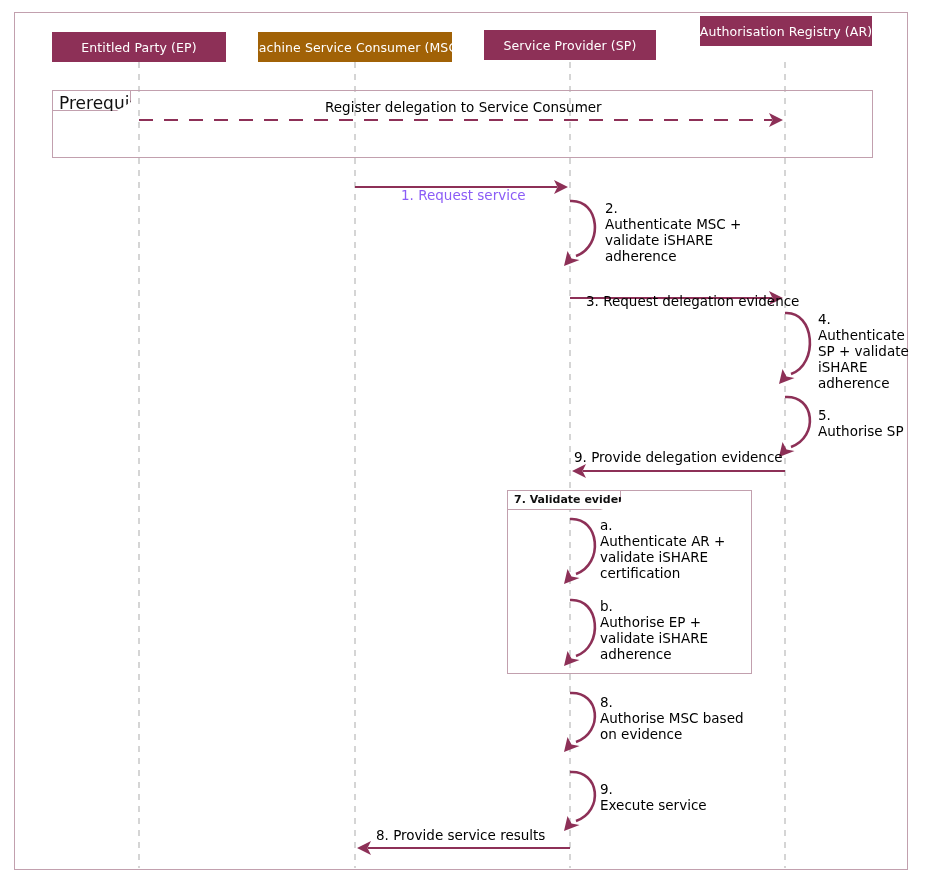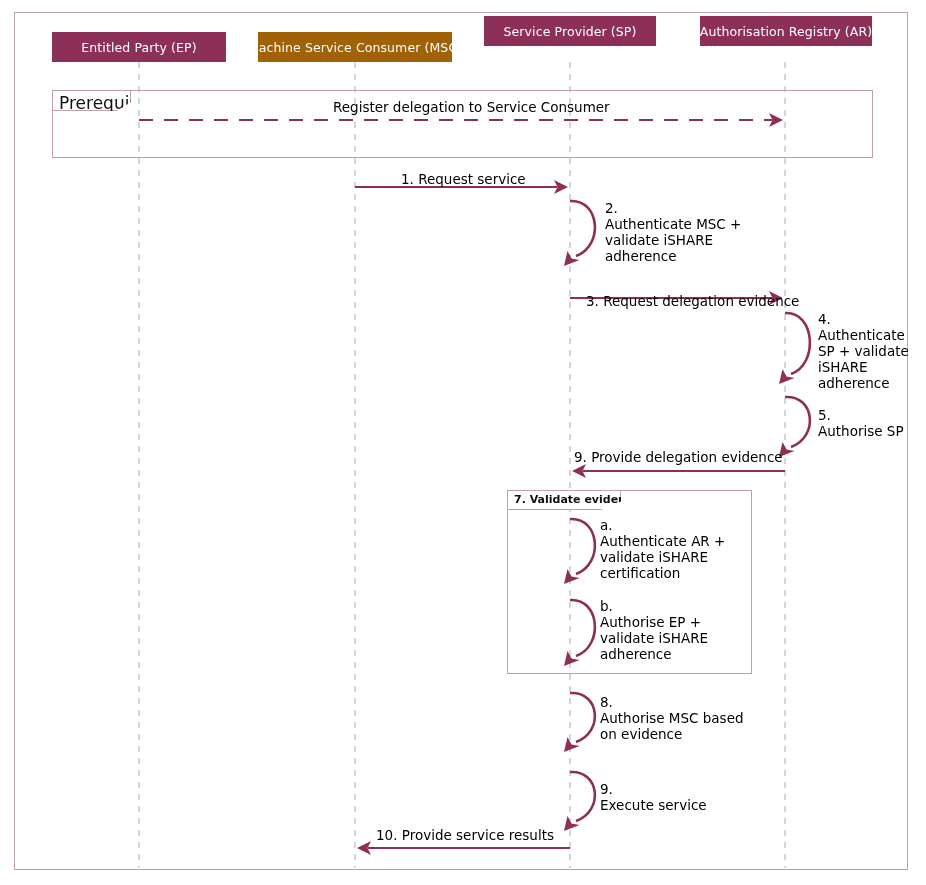--- a/index.html
+++ b/index.html
@@ -151,40 +151,40 @@
       </g>
     </svg>
 
   <div id="participants-host">
       <div class="participant" style="left: 52px; top: 32px; width: 174px; background: rgb(141, 48, 87); color: rgb(255, 255, 255);">
         <span>Entitled Party (EP)</span>
       </div>
       <div class="participant" style="left: 258px; top: 32px; width: 194px; background: #a16207; color: rgb(255, 255, 255);">
         <span>Machine Service Consumer (MSC)</span>
       </div>
-      <div class="participant" style="left: 484px; top: 16px; width: 172px; background: rgb(141, 48, 87); color: rgb(255, 255, 255);">
+      <div class="participant" style="left: 484px; top: 30px; width: 172px; background: rgb(141, 48, 87); color: rgb(255, 255, 255);">
         <span>Service Provider (SP)</span>
       </div>
       <div class="participant" style="left: 700px; top: 16px; width: 172px; background: rgb(141, 48, 87); color: rgb(255, 255, 255);">
         <span>Authorisation Registry (AR)</span>
       </div>
     </div>
 
   <div id="fragments-host">
       <div class="fragment" style="left: 52px; top: 90px; width: 821px; height: 68px; border-color: rgb(194, 160, 174);">
         <div class="fragment-label" style="width: 78px; height: 20px; border-color: rgb(194, 160, 174); clip-path: polygon(0px 0px, 100% 0px, 100% 55%, 82% 100%, 0px 100%);">Prerequisite</div>
       </div>
       <div class="fragment" style="left: 507px; top: 490px; width: 245px; height: 184px; border-color: rgb(194, 160, 174);">
         <div class="fragment-label small" style="width: 113px; height: 19px; border-color: rgb(194, 160, 174); clip-path: polygon(0px 0px, 100% 0px, 100% 55%, 82% 100%, 0px 100%);">7. Validate evidence</div>
       </div>
     </div>
 
   <div id="labels-host">
-      <div class="msg-label" style="left: 325px; top: 100px; color: rgb(0, 0, 0); margin-left: 8px;">Register delegation to Service Consumer</div>
-      <div class="msg-label" style="left: 401px; top: 172px; color: #000000;">1. Request service</div>
+      <div class="msg-label" style="left: 325px; top: 100px; color: rgb(0, 0, 0);">Register delegation to Service Consumer</div>
+      <div class="msg-label" style="left: 401px; top: 188px; color: #8b5cf6;">1. Request service</div>
       <div class="self-label" style="left: 605px; top: 200px; color: rgb(0, 0, 0);">2.
 Authenticate MSC +
 validate iSHARE
 adherence</div>
       <div class="msg-label" style="left: 586px; top: 294px; color: rgb(0, 0, 0);">3. Request delegation evidence</div>
       <div class="self-label" style="left: 818px; top: 311px; color: rgb(0, 0, 0);">4.
 Authenticate
 SP + validate
 iSHARE
 adherence</div>
@@ -197,16 +197,16 @@
 certification</div>
       <div class="self-label" style="left: 600px; top: 598px; color: rgb(0, 0, 0);">b.
 Authorise EP +
 validate iSHARE
 adherence</div>
       <div class="self-label" style="left: 600px; top: 694px; color: rgb(0, 0, 0);">8.
 Authorise MSC based
 on evidence</div>
       <div class="self-label" style="left: 600px; top: 781px; color: rgb(0, 0, 0);">9.
 Execute service</div>
-      <div class="msg-label" style="left: 376px; top: 828px; color: rgb(0, 0, 0);">10. Provide service results</div>
+      <div class="msg-label" style="left: 376px; top: 828px; color: rgb(0, 0, 0);">8. Provide service results</div>
     </div>
 
 </div>
 
 </body></html>

